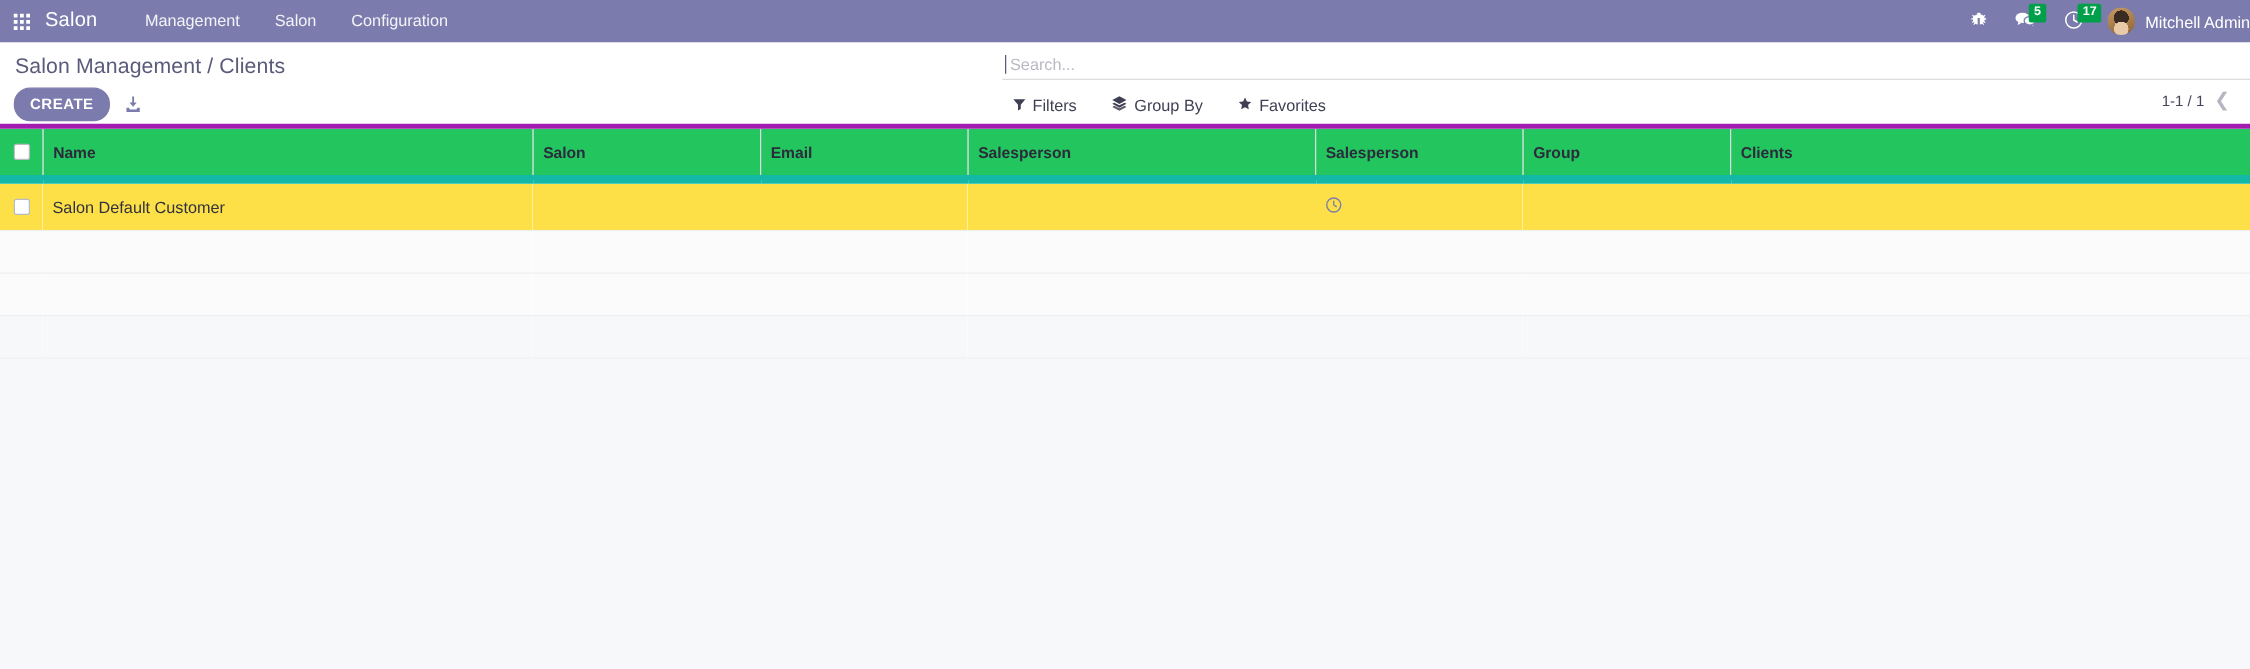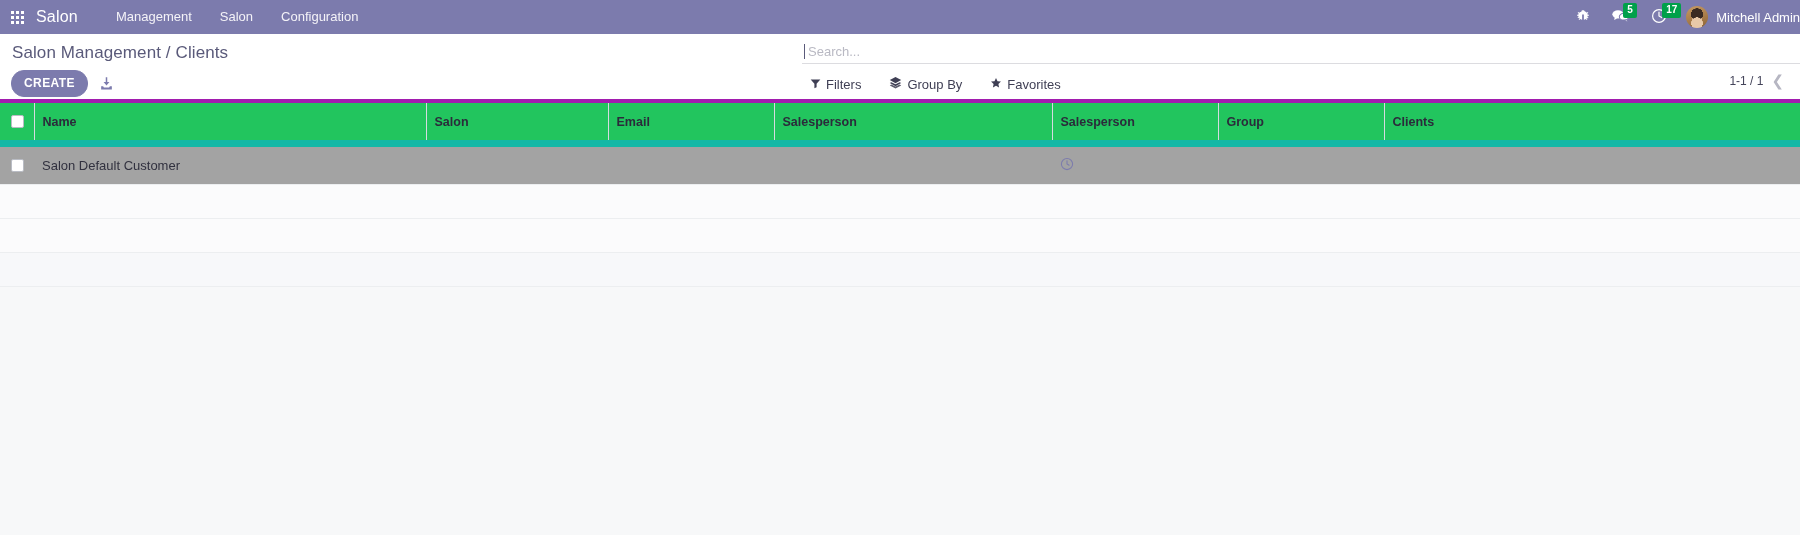--- a/index.html
+++ b/index.html
@@ -235,21 +235,21 @@
 
   table.list tbody td {
     padding: 9px 8px;
     border-bottom: 1px solid #eceef0;
     color: #31313f;
     height: 34px;
     vertical-align: middle;
     white-space: nowrap;
     overflow: hidden;
   }
-  tr.data-row td { background: #a3a3a3; }
+  tr.data-row td { background: #fde047; }
   tr.empty-row td { background: #fbfbfc; height: 34px; }
   tr.empty-row.alt td { background: #f7f8fa; }
 
   .cbx {
     -webkit-appearance: none;
     appearance: none;
     width: 13px; height: 13px;
     border: 1px solid #b9bcc4;
     border-radius: 2px;
     background: #ffffff;

